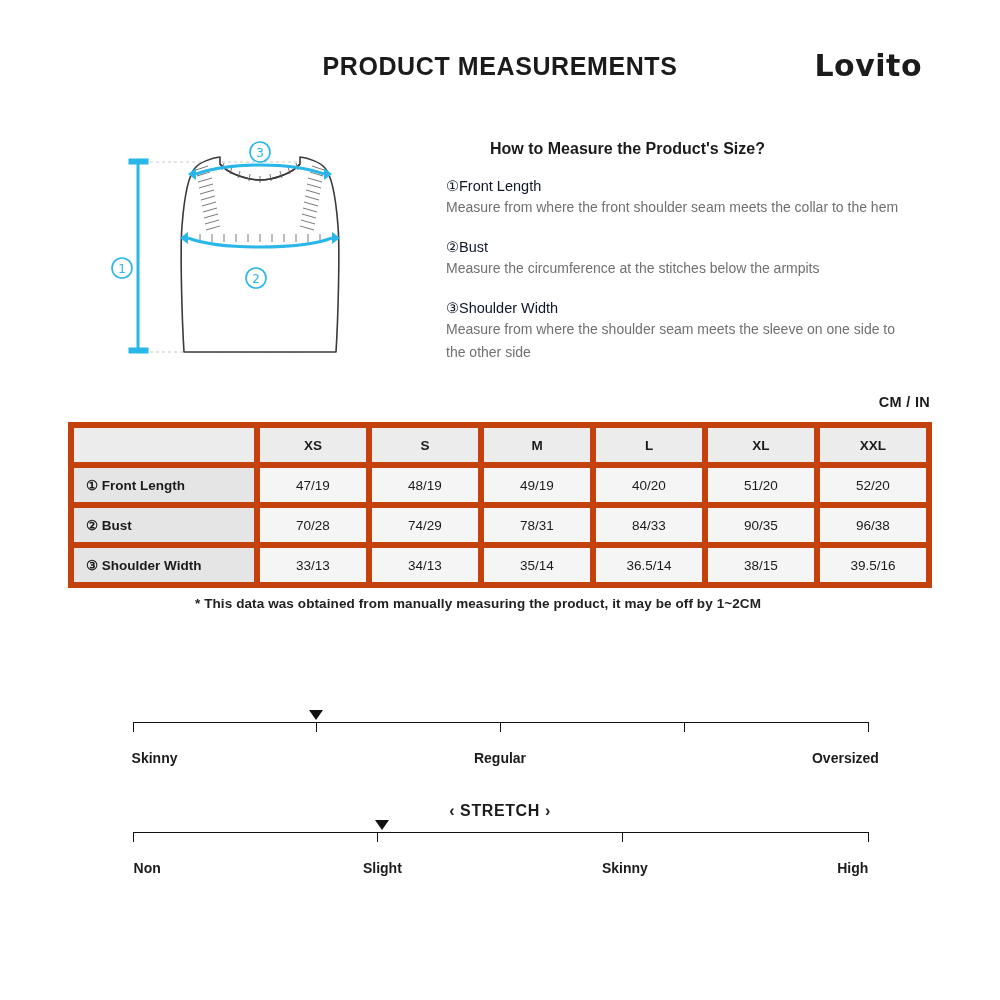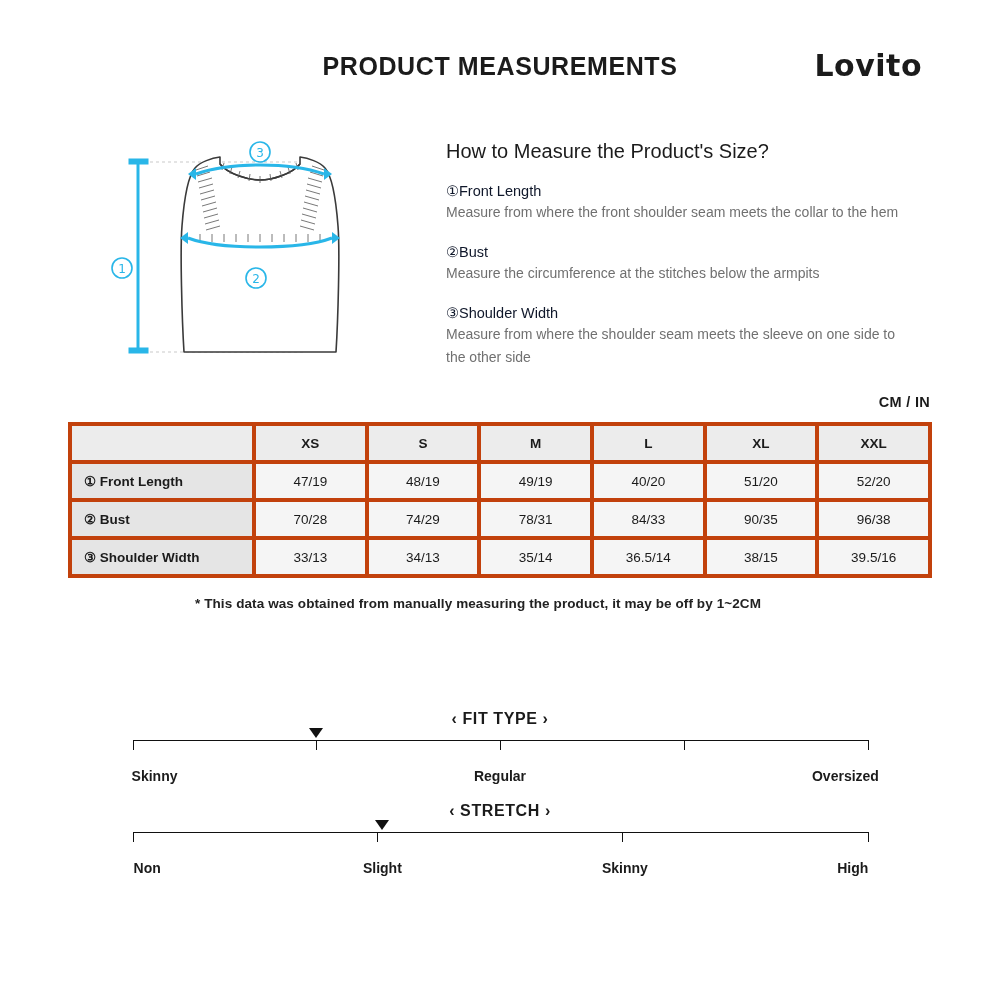--- a/index.html
+++ b/index.html
@@ -54,24 +54,25 @@
   }
 
   
   .howto {
     position: absolute;
     left: 446px;
     top: 140px;
     width: 470px;
   }
   .howto-title {
-    font-size: 20px;
-    font-weight: normal;
+    font-size: 16px;
+    font-weight: bold;
     color: #1b1b1b;
     margin-bottom: 12px;
+    margin-left: 44px;
   }
   .howto-item-label {
     font-size: 14.5px;
     font-weight: normal;
     color: #0f172a;
     margin-top: 20px;
   }
   .howto-item-desc {
     font-size: 14px;
     color: #707070;
@@ -94,21 +95,21 @@
   table.size-table {
     position: absolute;
     left: 68px;
     top: 422px;
     width: 864px;
     border-collapse: collapse;
     table-layout: fixed;
   }
   table.size-table th,
   table.size-table td {
-    border: 4px solid #c2410c;
+    border: 6px solid #c2410c;
     height: 32px;
     font-size: 13.5px;
     text-align: center;
     color: #1b1b1b;
   }
   table.size-table thead th {
     background: #ececec;
     font-weight: bold;
   }
   table.size-table thead th.corner {
@@ -363,21 +364,20 @@
         <td>36.5/14</td>
         <td>38/15</td>
         <td>39.5/16</td>
       </tr>
     </tbody>
   </table>
 
   <div class="note">* This data was obtained from manually measuring the product, it may be off by 1~2CM</div>
 
   <div class="scale-block" style="top:710px;">
-    <div class="scale-title">‹ FIT TYPE ›</div>
     <div class="scale-axis">
       <div class="axis-line"></div>
       <div class="tick" style="left:0%;"></div>
       <div class="tick" style="left:25%;"></div>
       <div class="tick" style="left:50%;"></div>
       <div class="tick" style="left:75%;"></div>
       <div class="tick" style="left:100%;"></div>
       <div class="marker" style="left:25%;"></div>
     </div>
     <div class="scale-labels">

